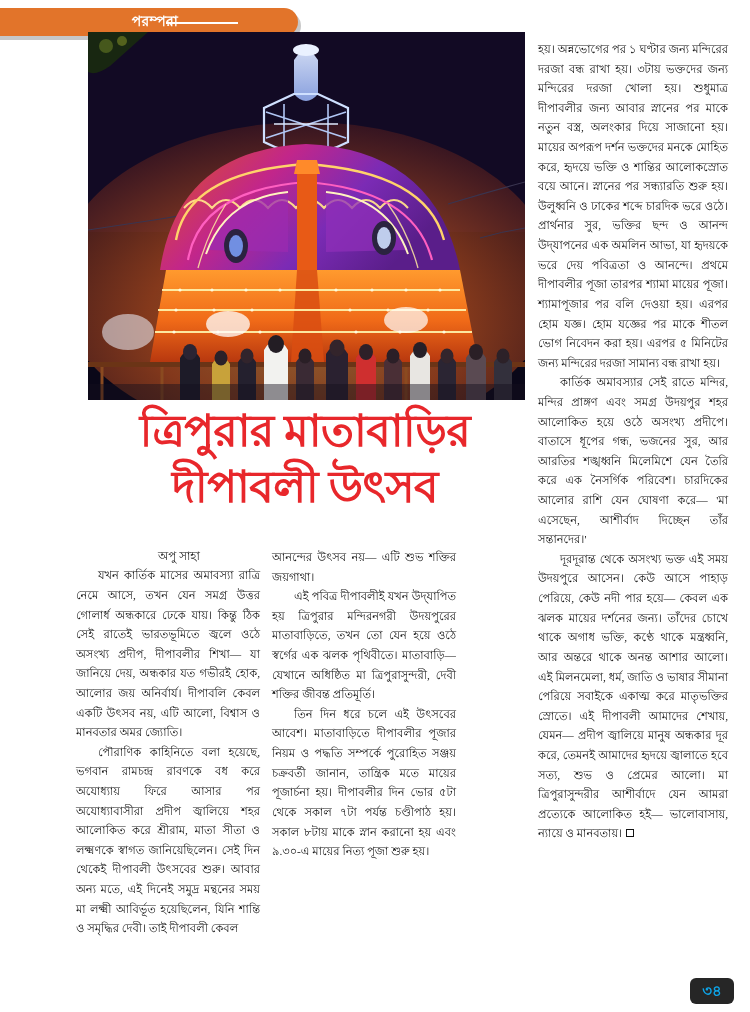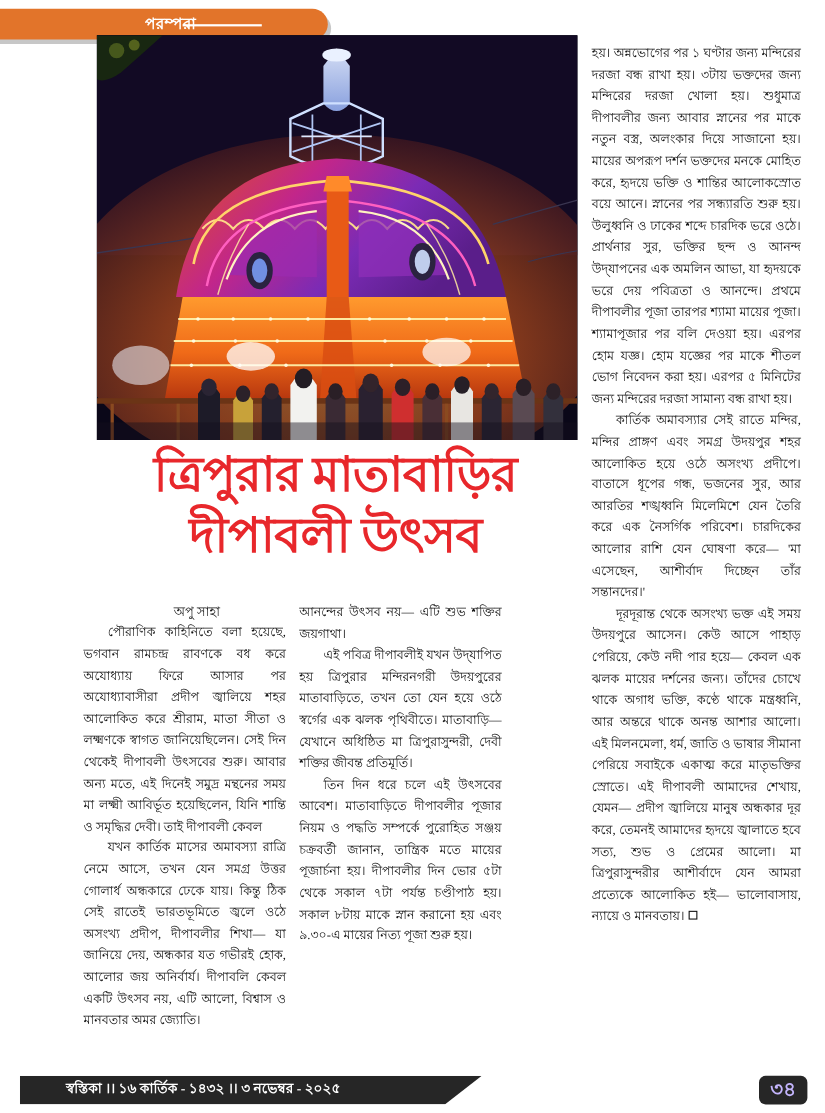--- a/index.html
+++ b/index.html
@@ -83,21 +83,21 @@
   .footer-text {
     color:#ffffff; font-size:12.5px; font-weight:bold;
     font-family:"Liberation Serif","DejaVu Serif",serif;
     padding-left:42px; white-space:nowrap;
   }
   .pageno {
     position:absolute; left:690px; top:978px; width:44px; height:26px;
     background:#262626; border-radius:6px;
     display:flex; align-items:center; justify-content:center;
   }
-  .pageno-text { color:#c4b5fd; font-size:18px; font-weight:bold;text-align:right; }
+  .pageno-text { color:#0ea5e9; font-size:15px; font-weight:bold;text-align:right; }
 </style>
 </head>
 <body>
 
 <div class="page">
 
   <div class="banner-wrap">
     <div class="banner">
       <span class="banner-text">পরম্পরা</span>
       <span class="banner-rule"></span>
@@ -262,38 +262,35 @@
 
   <div class="headline">
     <span>ত্রিপুরার মাতাবাড়ির</span>
     <span class="l2">দীপাবলী উৎসব</span>
   </div>
 
   <div class="cols">
 
     <div class="col" id="col-left">
       <p class="byline">অপু সাহা</p>
+      <p>যখন কার্তিক মাসের অমাবস্যা রাত্রি নেমে আসে, তখন যেন সমগ্র উত্তর গোলার্ধ অন্ধকারে ঢেকে যায়। কিন্তু ঠিক সেই রাতেই ভারতভূমিতে জ্বলে ওঠে অসংখ্য প্রদীপ, দীপাবলীর শিখা— যা জানিয়ে দেয়, অন্ধকার যত গভীরই হোক, আলোর জয় অনির্বার্য। দীপাবলি কেবল একটি উৎসব নয়, এটি আলো, বিশ্বাস ও মানবতার অমর জ্যোতি।</p>
       <p>পৌরাণিক কাহিনিতে বলা হয়েছে, ভগবান রামচন্দ্র রাবণকে বধ করে অযোধ্যায় ফিরে আসার পর অযোধ্যাবাসীরা প্রদীপ জ্বালিয়ে শহর আলোকিত করে শ্রীরাম, মাতা সীতা ও লক্ষ্মণকে স্বাগত জানিয়েছিলেন। সেই দিন থেকেই দীপাবলী উৎসবের শুরু। আবার অন্য মতে, এই দিনেই সমুদ্র মন্থনের সময় মা লক্ষ্মী আবির্ভূত হয়েছিলেন, যিনি শান্তি ও সমৃদ্ধির দেবী। তাই দীপাবলী কেবল</p>
-      <p>যখন কার্তিক মাসের অমাবস্যা রাত্রি নেমে আসে, তখন যেন সমগ্র উত্তর গোলার্ধ অন্ধকারে ঢেকে যায়। কিন্তু ঠিক সেই রাতেই ভারতভূমিতে জ্বলে ওঠে অসংখ্য প্রদীপ, দীপাবলীর শিখা— যা জানিয়ে দেয়, অন্ধকার যত গভীরই হোক, আলোর জয় অনির্বার্য। দীপাবলি কেবল একটি উৎসব নয়, এটি আলো, বিশ্বাস ও মানবতার অমর জ্যোতি।</p>
     </div>
 
     <div class="col" id="col-mid">
       <p class="noindent">আনন্দের উৎসব নয়— এটি শুভ শক্তির জয়গাথা।</p>
       <p>এই পবিত্র দীপাবলীই যখন উদ্‌যাপিত হয় ত্রিপুরার মন্দিরনগরী উদয়পুরের মাতাবাড়িতে, তখন তো যেন হয়ে ওঠে স্বর্গের এক ঝলক পৃথিবীতে। মাতাবাড়ি— যেখানে অধিষ্ঠিত মা ত্রিপুরাসুন্দরী, দেবী শক্তির জীবন্ত প্রতিমূর্তি।</p>
       <p>তিন দিন ধরে চলে এই উৎসবের আবেশ। মাতাবাড়িতে দীপাবলীর পূজার নিয়ম ও পদ্ধতি সম্পর্কে পুরোহিত সঞ্জয় চক্রবর্তী জানান, তান্ত্রিক মতে মায়ের পূজার্চনা হয়। দীপাবলীর দিন ভোর ৫টা থেকে সকাল ৭টা পর্যন্ত চণ্ডীপাঠ হয়। সকাল ৮টায় মাকে স্নান করানো হয় এবং ৯.৩০-এ মায়ের নিত্য পূজা শুরু হয়।</p>
     </div>
 
     <div class="col" id="col-right">
       <p class="noindent">হয়। অন্নভোগের পর ১ ঘণ্টার জন্য মন্দিরের দরজা বন্ধ রাখা হয়। ৩টায় ভক্তদের জন্য মন্দিরের দরজা খোলা হয়। শুধুমাত্র দীপাবলীর জন্য আবার স্নানের পর মাকে নতুন বস্ত্র, অলংকার দিয়ে সাজানো হয়। মায়ের অপরূপ দর্শন ভক্তদের মনকে মোহিত করে, হৃদয়ে ভক্তি ও শান্তির আলোকস্রোত বয়ে আনে। স্নানের পর সন্ধ্যারতি শুরু হয়। উলুধ্বনি ও ঢাকের শব্দে চারদিক ভরে ওঠে। প্রার্থনার সুর, ভক্তির ছন্দ ও আনন্দ উদ্‌যাপনের এক অমলিন আভা, যা হৃদয়কে ভরে দেয় পবিত্রতা ও আনন্দে। প্রথমে দীপাবলীর পূজা তারপর শ্যামা মায়ের পূজা। শ্যামাপূজার পর বলি দেওয়া হয়। এরপর হোম যজ্ঞ। হোম যজ্ঞের পর মাকে শীতল ভোগ নিবেদন করা হয়। এরপর ৫ মিনিটের জন্য মন্দিরের দরজা সামান্য বন্ধ রাখা হয়।</p>
       <p>কার্তিক অমাবস্যার সেই রাতে মন্দির, মন্দির প্রাঙ্গণ এবং সমগ্র উদয়পুর শহর আলোকিত হয়ে ওঠে অসংখ্য প্রদীপে। বাতাসে ধূপের গন্ধ, ভজনের সুর, আর আরতির শঙ্খধ্বনি মিলেমিশে যেন তৈরি করে এক নৈসর্গিক পরিবেশ। চারদিকের আলোর রাশি যেন ঘোষণা করে— 'মা এসেছেন, আশীর্বাদ দিচ্ছেন তাঁর সন্তানদের।'</p>
       <p><span>দূরদূরান্ত থেকে অসংখ্য ভক্ত এই সময় উদয়পুরে আসেন। কেউ আসে পাহাড় পেরিয়ে, কেউ নদী পার হয়ে— কেবল এক ঝলক মায়ের দর্শনের জন্য। তাঁদের চোখে থাকে অগাধ ভক্তি, কণ্ঠে থাকে মন্ত্রধ্বনি, আর অন্তরে থাকে অনন্ত আশার আলো। এই মিলনমেলা, ধর্ম, জাতি ও ভাষার সীমানা পেরিয়ে সবাইকে একাত্ম করে মাতৃভক্তির স্রোতে। এই দীপাবলী আমাদের শেখায়, যেমন— প্রদীপ জ্বালিয়ে মানুষ অন্ধকার দূর করে, তেমনই আমাদের হৃদয়ে জ্বালাতে হবে সত্য, শুভ ও প্রেমের আলো। মা ত্রিপুরাসুন্দরীর আশীর্বাদে যেন আমরা প্রত্যেকে আলোকিত হই— ভালোবাসায়, ন্যায়ে ও মানবতায়।</span><span class="endmark"></span></p>
     </div>
 
   </div>
 
-  <div class="footer">
-    <span class="footer-text">স্বস্তিকা ।। ১৬ কার্তিক - ১৪৩২ ।। ৩ নভেম্বর - ২০২৫</span>
-  </div>
   <div class="pageno">
     <span class="pageno-text">৩৪</span>
   </div>
 
 </div>
 
 </body></html>

